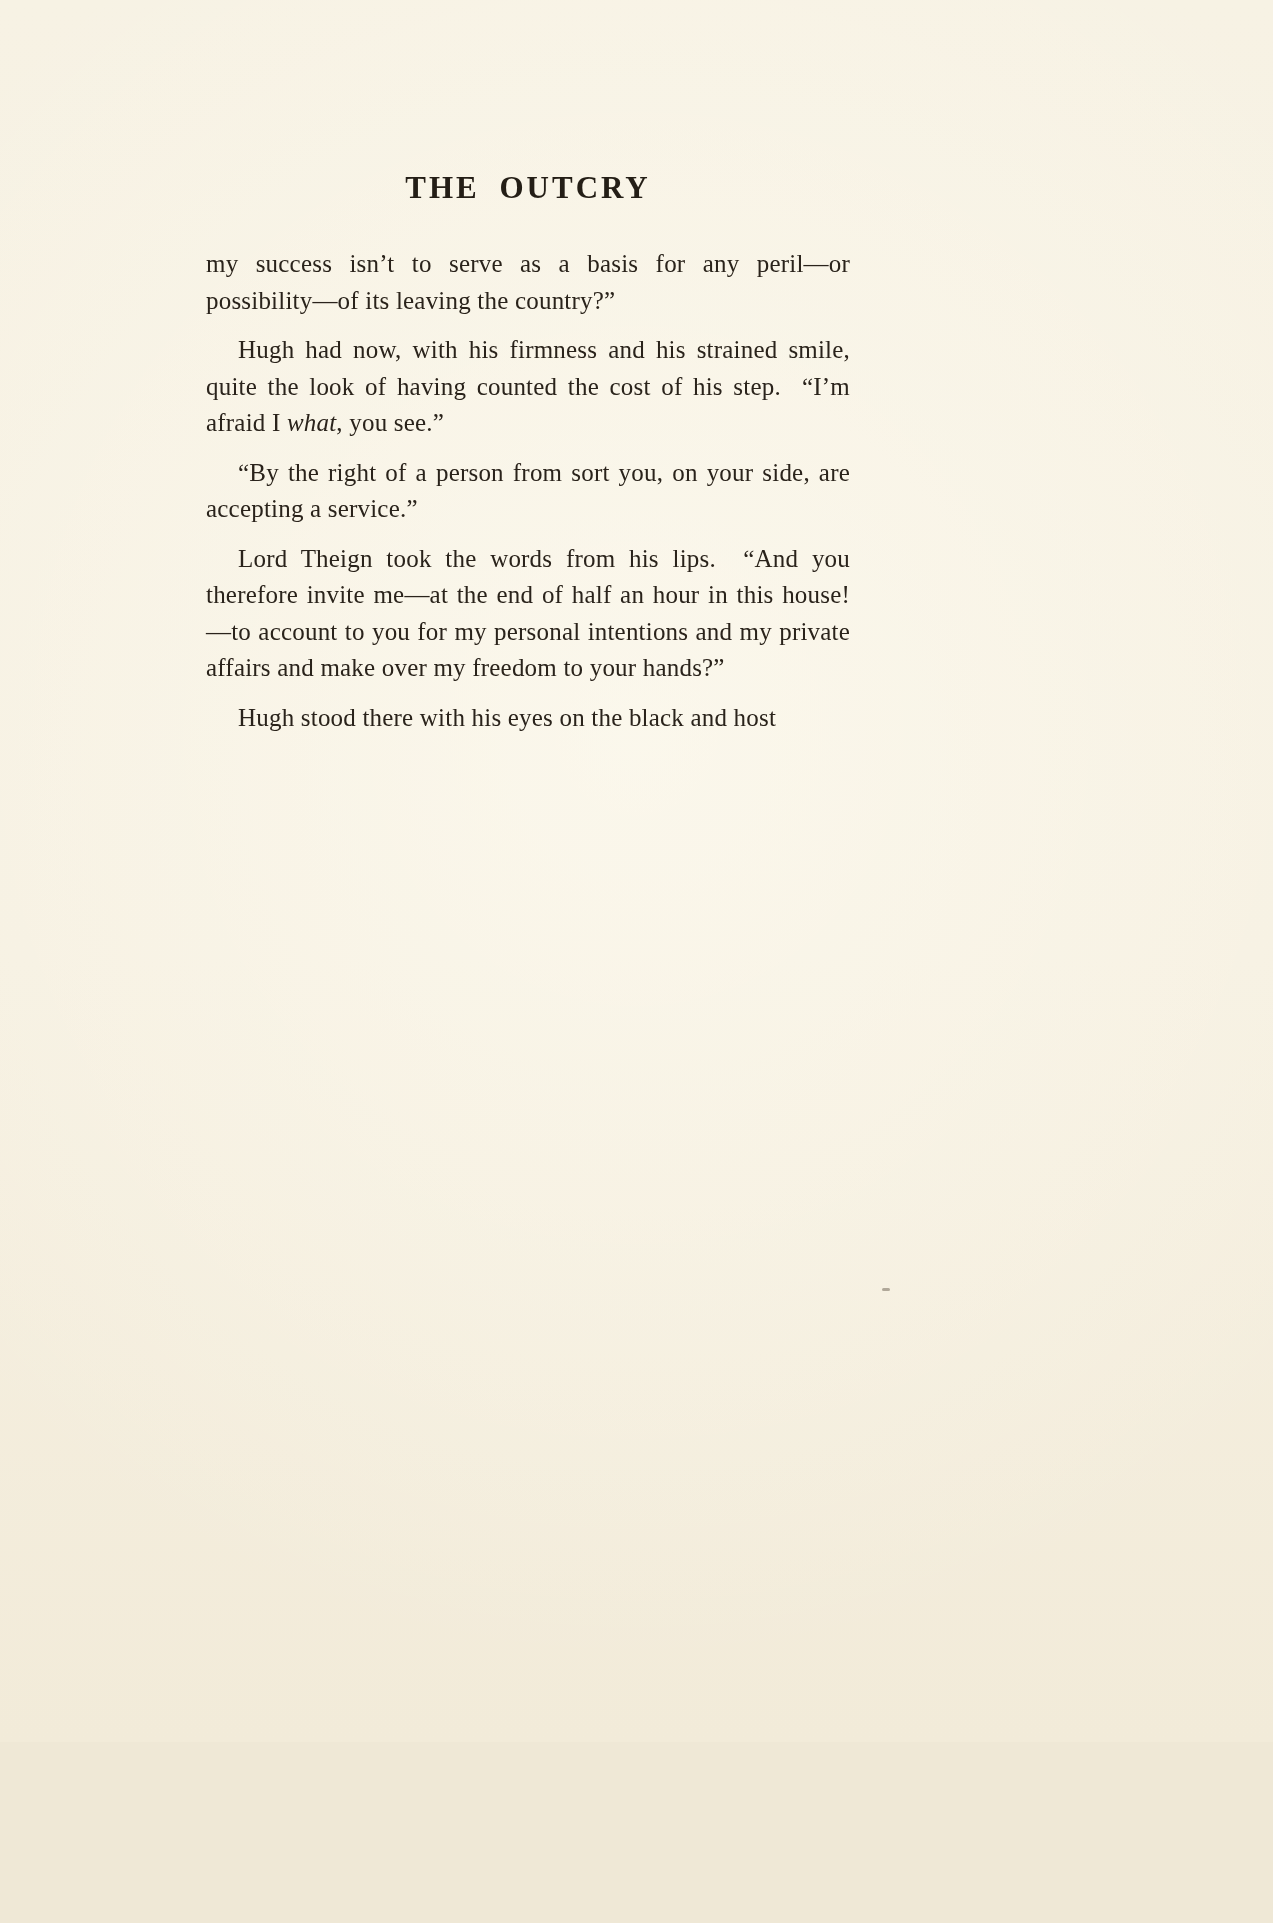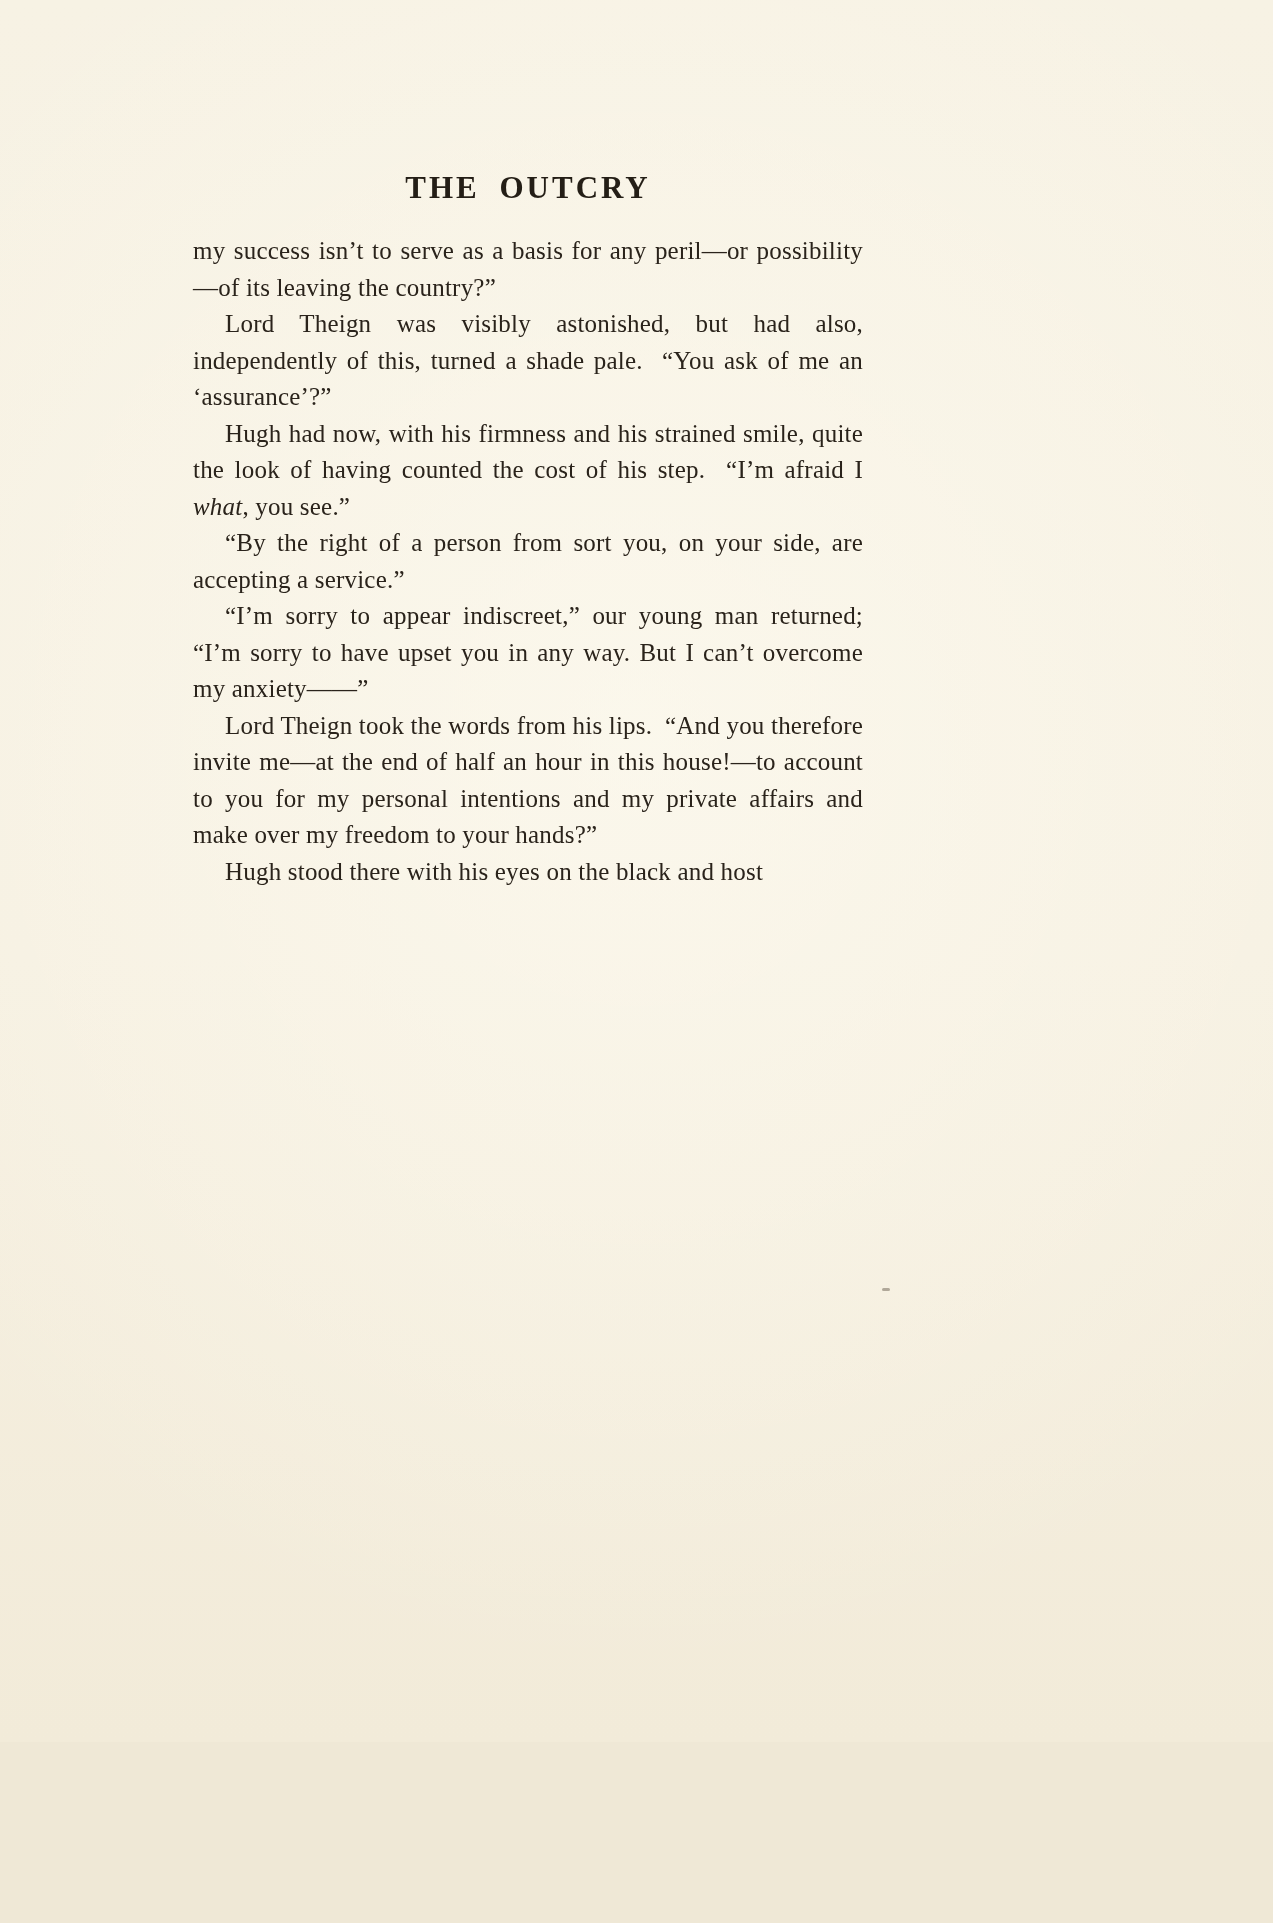--- a/index.html
+++ b/index.html
@@ -40,21 +40,21 @@
     position: absolute;
     top: 233px;
     left: 193px;
     width: 670px;
     font-size: 25px;
     line-height: 36.5px;
     text-align: justify;
     letter-spacing: 0.2px;
   }
   .para {
-    margin: 0;
+    margin: 13px;
     padding: 0;
   }
   .para.indent {
     text-indent: 32px;
   }
   .italic {
     font-style: italic;
   }
   .page-number {
     position: absolute;
@@ -77,23 +77,21 @@
   }
 </style>
 </head>
 <body>
 
 <div class="page">
   <h1 class="title">THE OUTCRY</h1>
 
   <div class="text-block">
       <p class="para"><span>my success isn’t to serve as a basis for any peril—or possibility—of its leaving the country?”</span></p>
-      <p class="para indent"><span>Lord Theign was visibly astonished, but had also, independently of this, turned a shade pale.&nbsp; “You ask of me an ‘assurance’?”</span></p>
       <p class="para indent"><span>Hugh had now, with his firmness and his strained smile, quite the look of having counted the cost of his step.&nbsp; “I’m afraid I </span><span class="italic">what</span><span>, you see.”</span></p>
       <p class="para indent"><span>“By the right of a person from sort you, on your side, are accepting a service.”</span></p>
-      <p class="para indent"><span>“I’m sorry to appear indiscreet,” our young man returned; “I’m sorry to have upset you in any way. But I can’t overcome my anxiety——”</span></p>
       <p class="para indent"><span>Lord Theign took the words from his lips.&nbsp; “And you therefore invite me—at the end of half an hour in this house!—to account to you for my personal intentions and my private affairs and make over my freedom to your hands?”</span></p>
       <p class="para indent"><span>Hugh stood there with his eyes on the black and host</span></p>
     </div>
 
 
   <div class="scan-artifact"></div>
 </div>
 
 </body></html>

